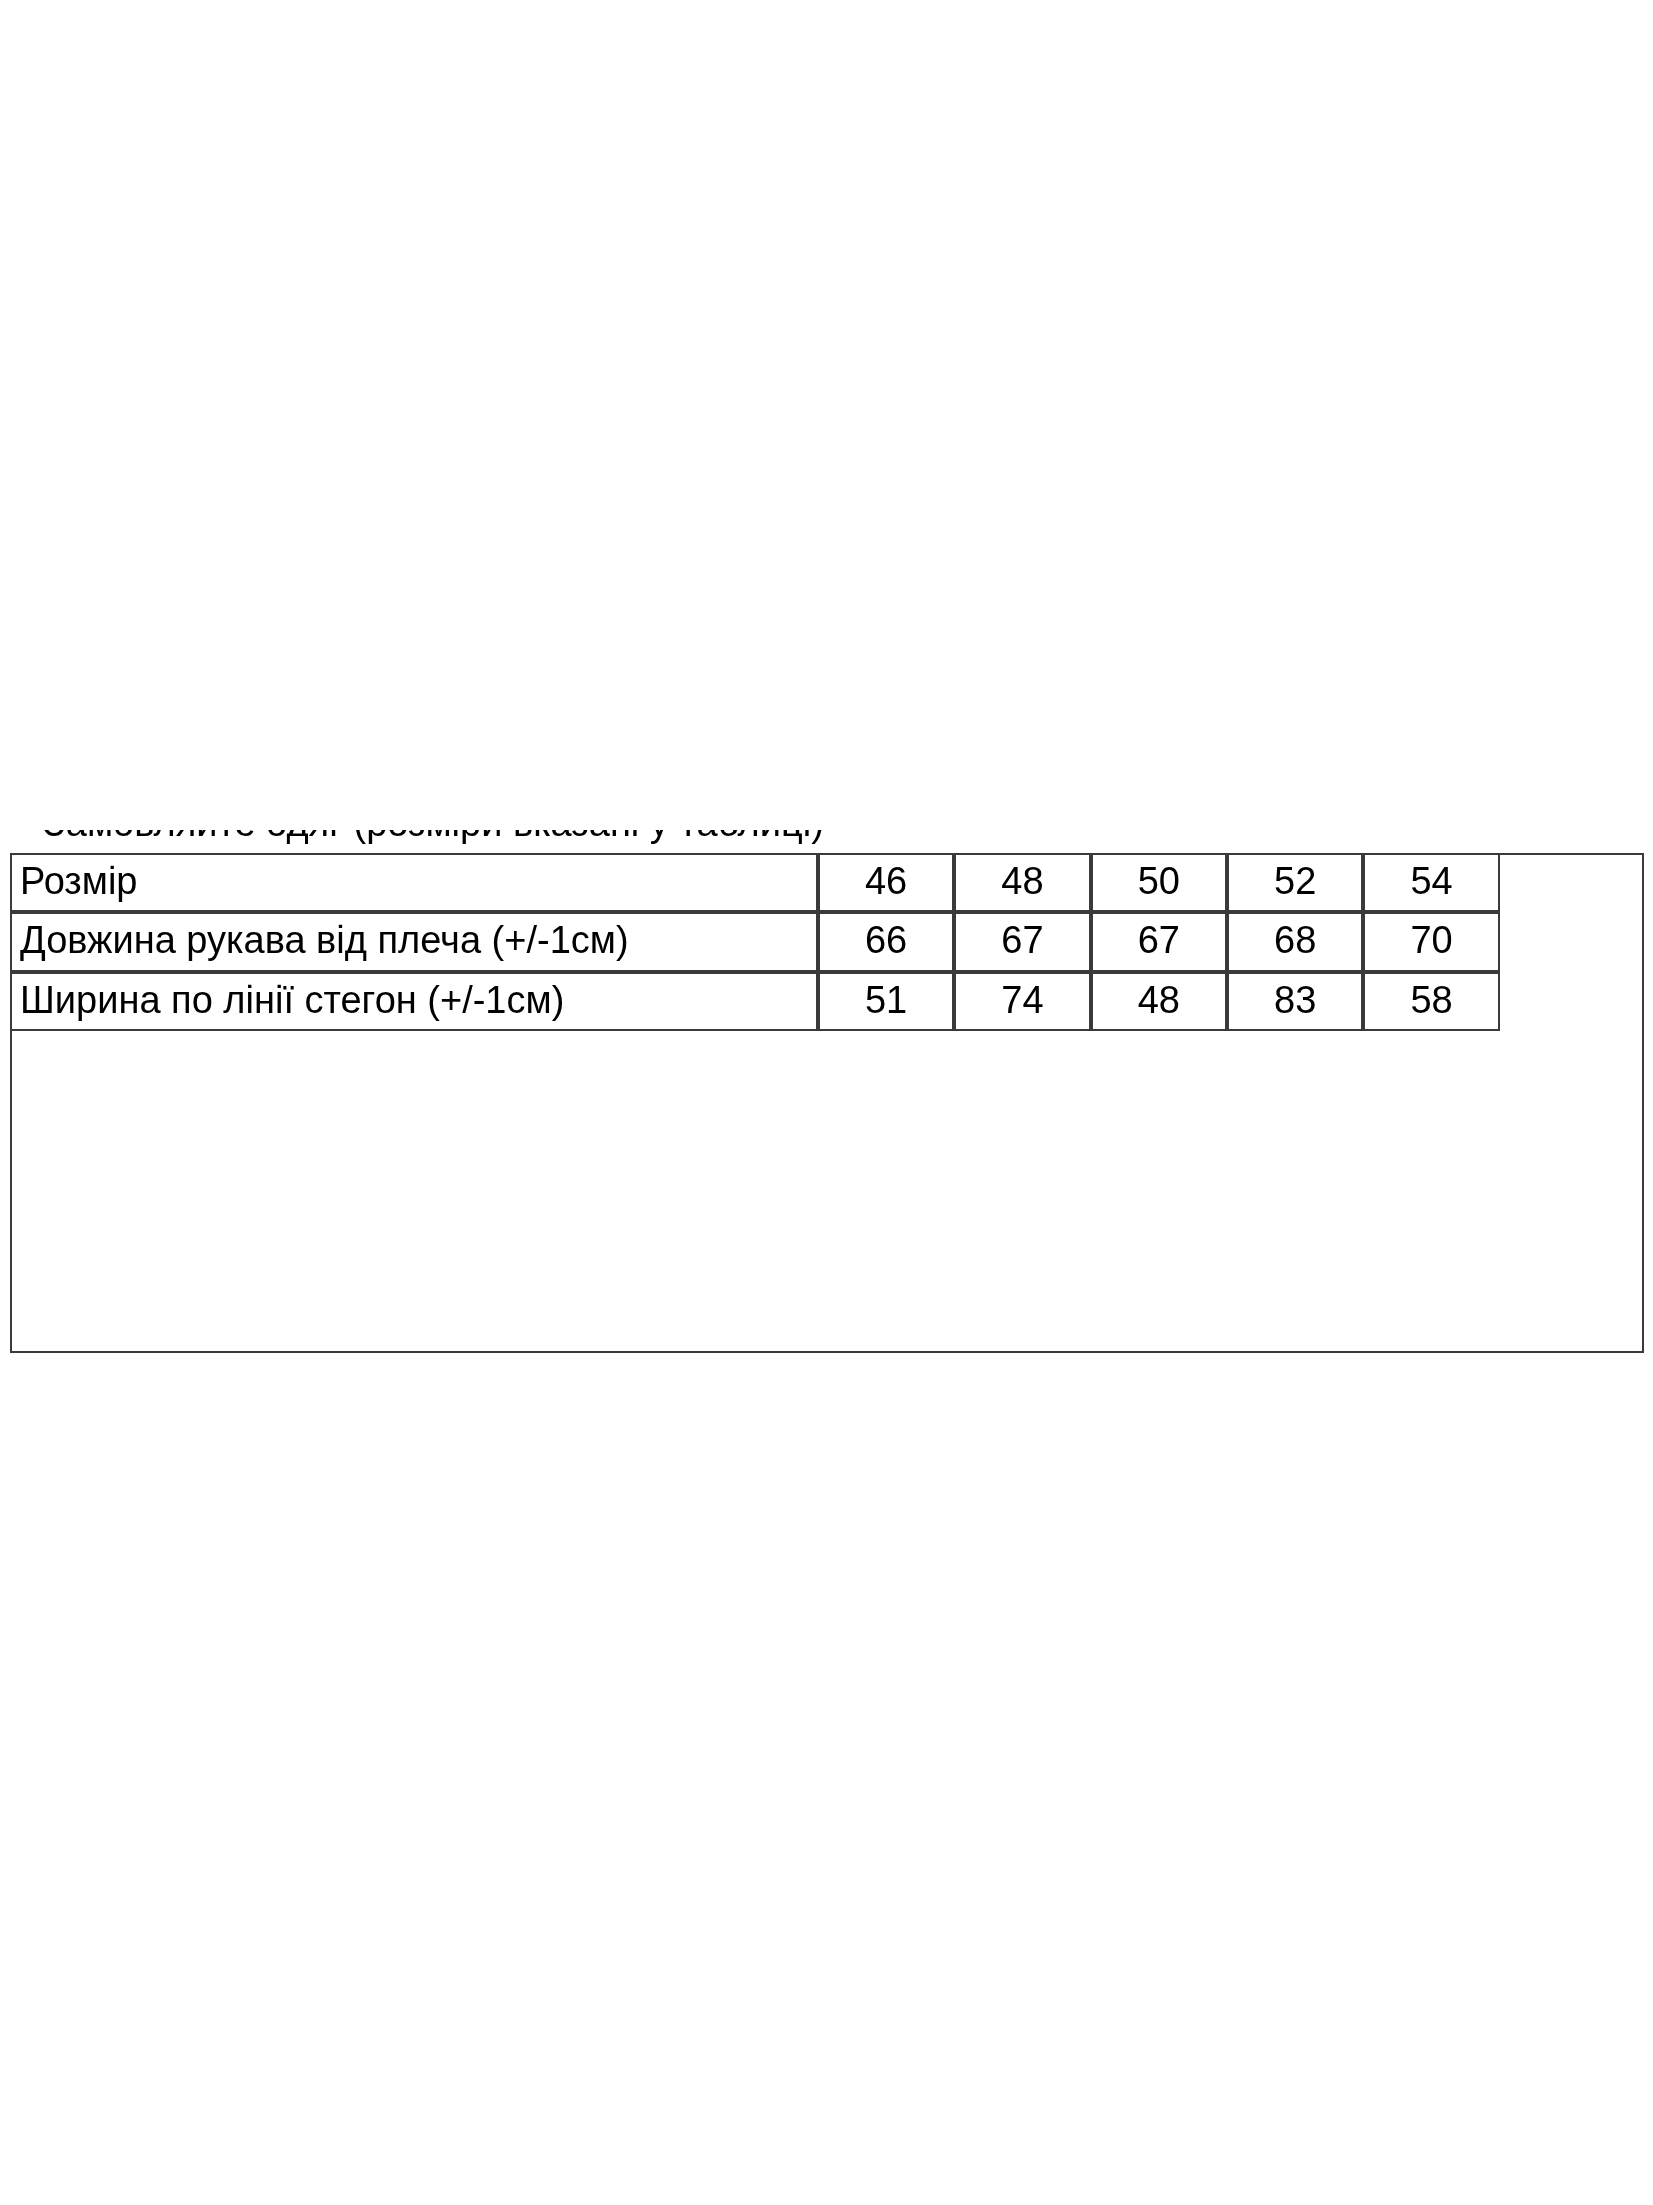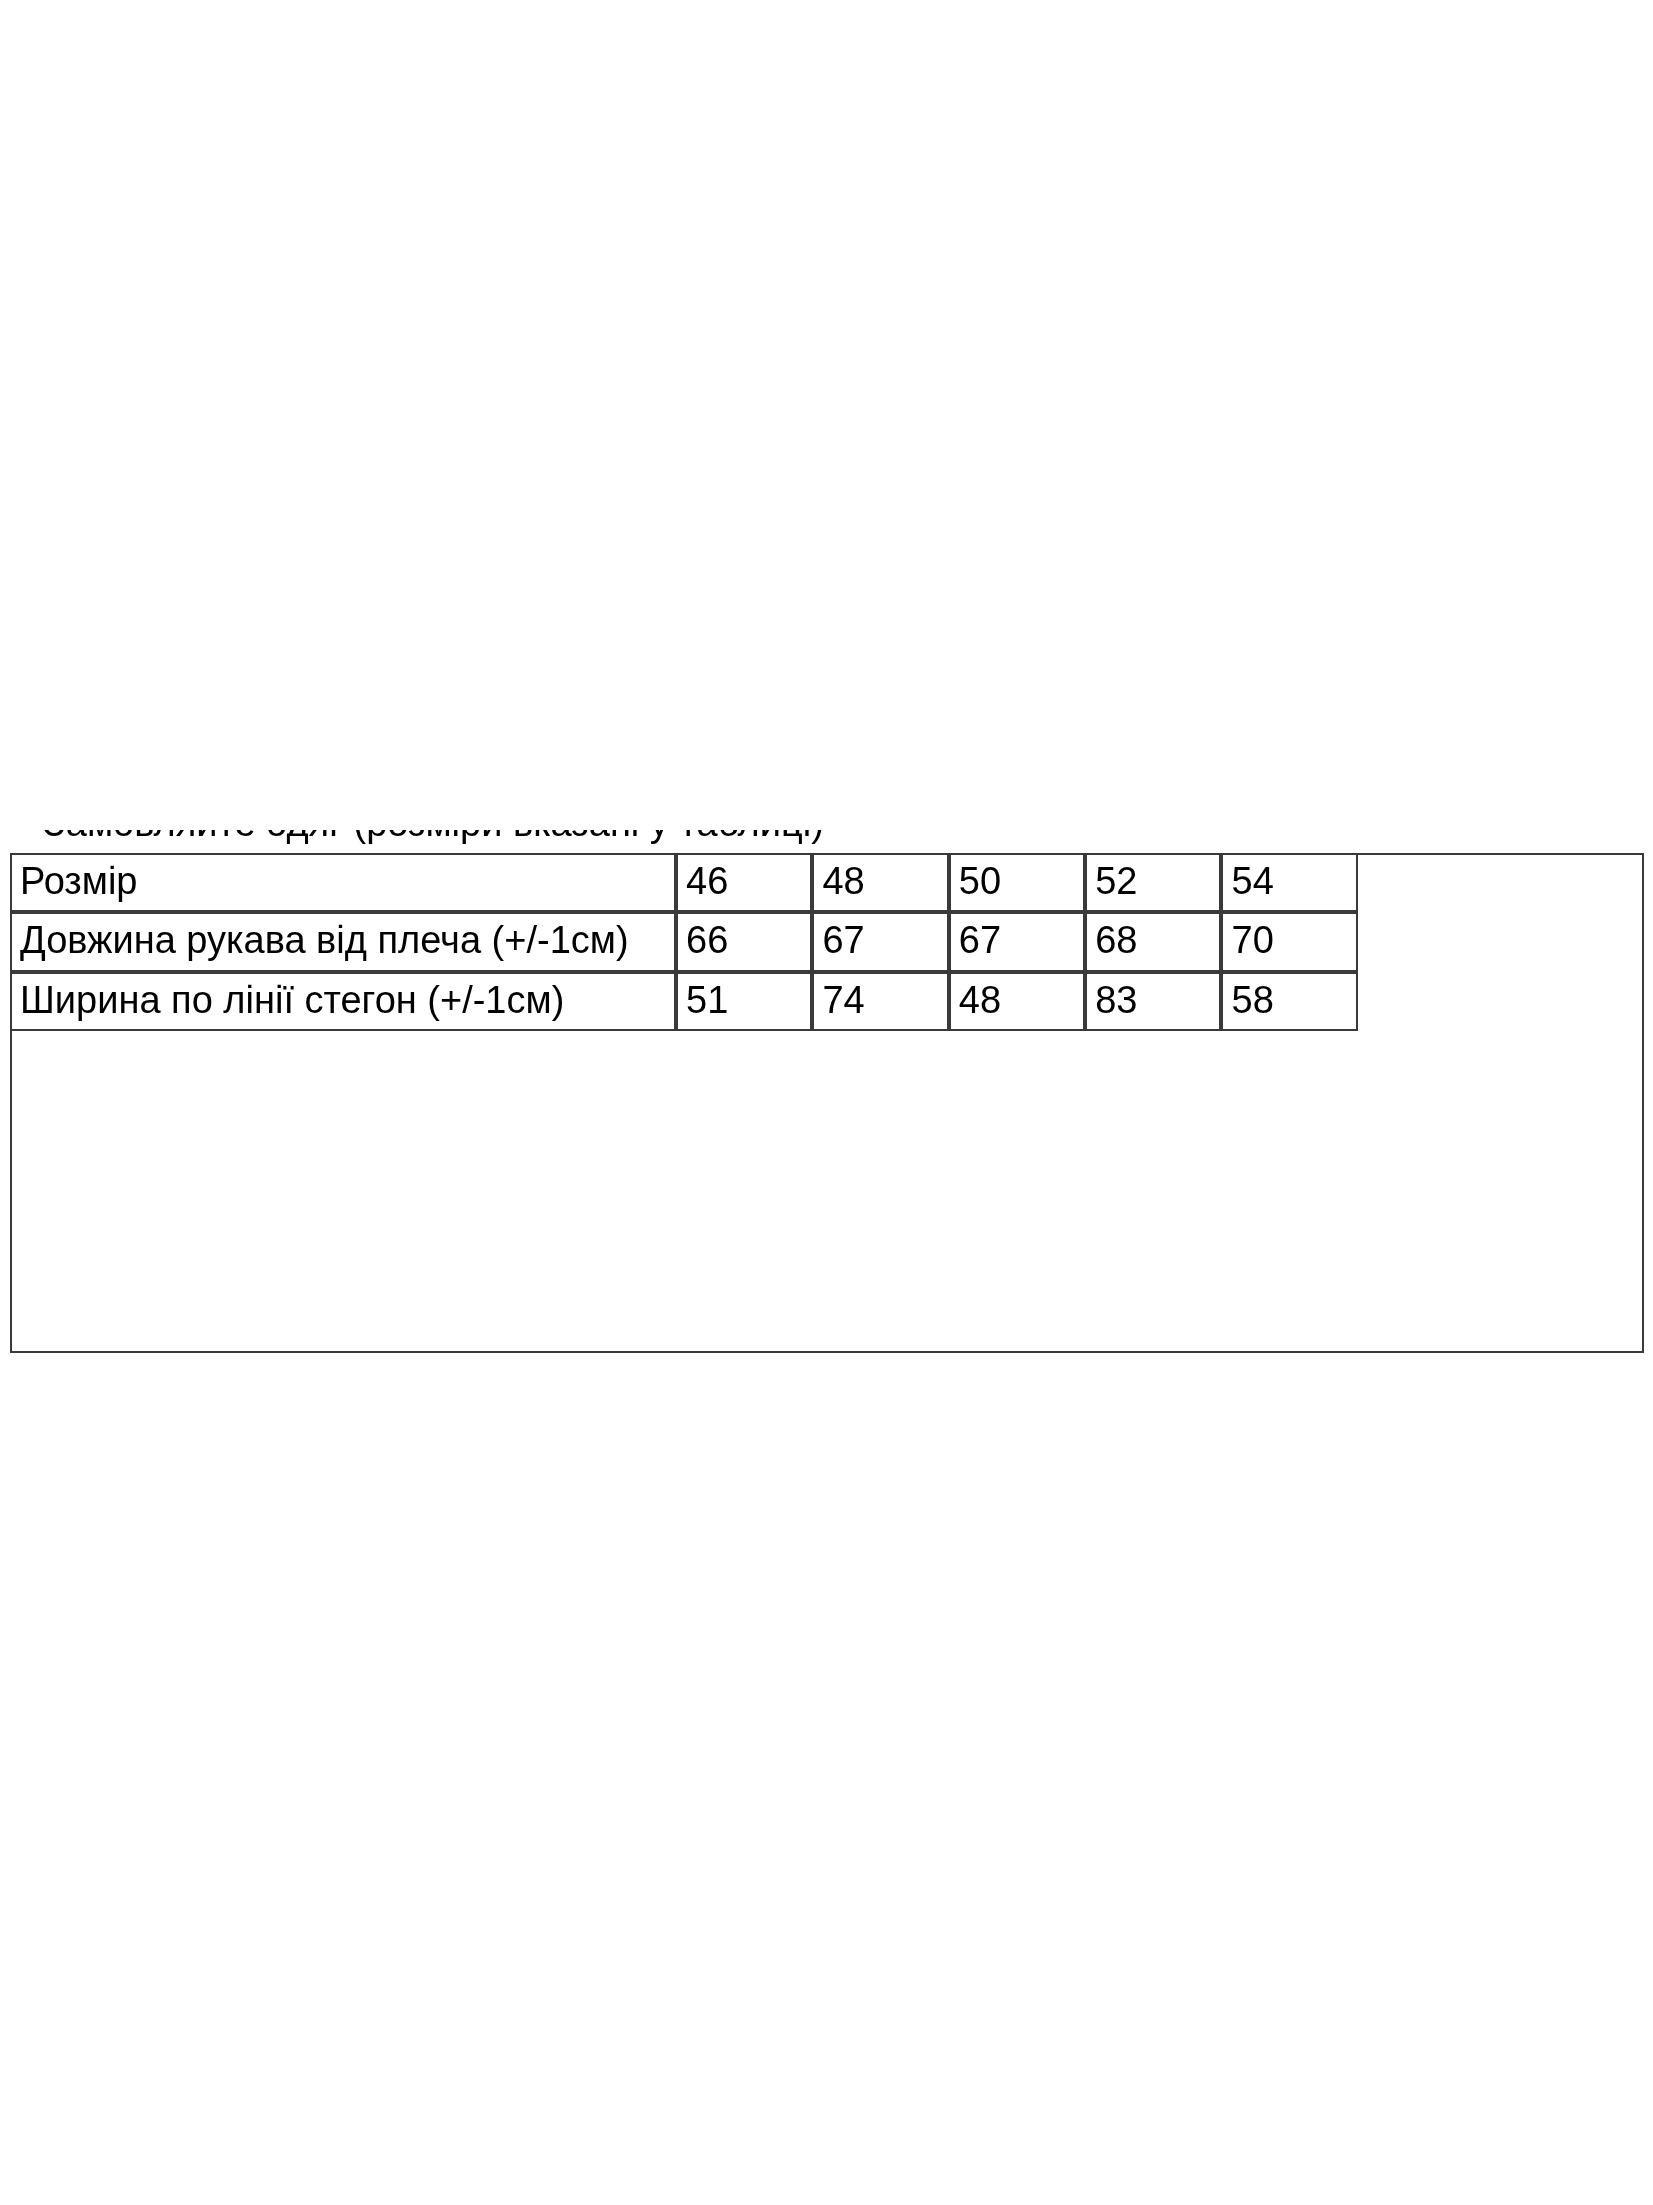--- a/index.html
+++ b/index.html
@@ -47,42 +47,42 @@
   .size-table-wrap {
     position: absolute;
     left: 9.8px;
     top: 853px;
     width: 1634px;
   }
 
   table.size-table {
     border-collapse: separate;
     border-spacing: 0;
-    width: 1348px;
+    width: 1490px;
     table-layout: fixed;
     background: #ffffff;
   }
 
   table.size-table td {
     border: 2.5px solid #3a3a3a;
     padding: 1.6px 8.2px 4.9px 8.2px;
     font-size: 38px;
     line-height: 49px;
     height: 49px;
     vertical-align: middle;
     white-space: nowrap;
     overflow: hidden;
     background: #ffffff;
   }
 
   td.label-cell {
     text-align: left;
   }
   td.value-cell {
-    text-align: left;
+    text-align: center;
     width: 116px;
   }
 
   .outer-frame {
     position: absolute;
     left: 9.8px;
     top: 853px;
     width: 1634px;
     height: 500px;
     border: 2.5px solid #3a3a3a;

